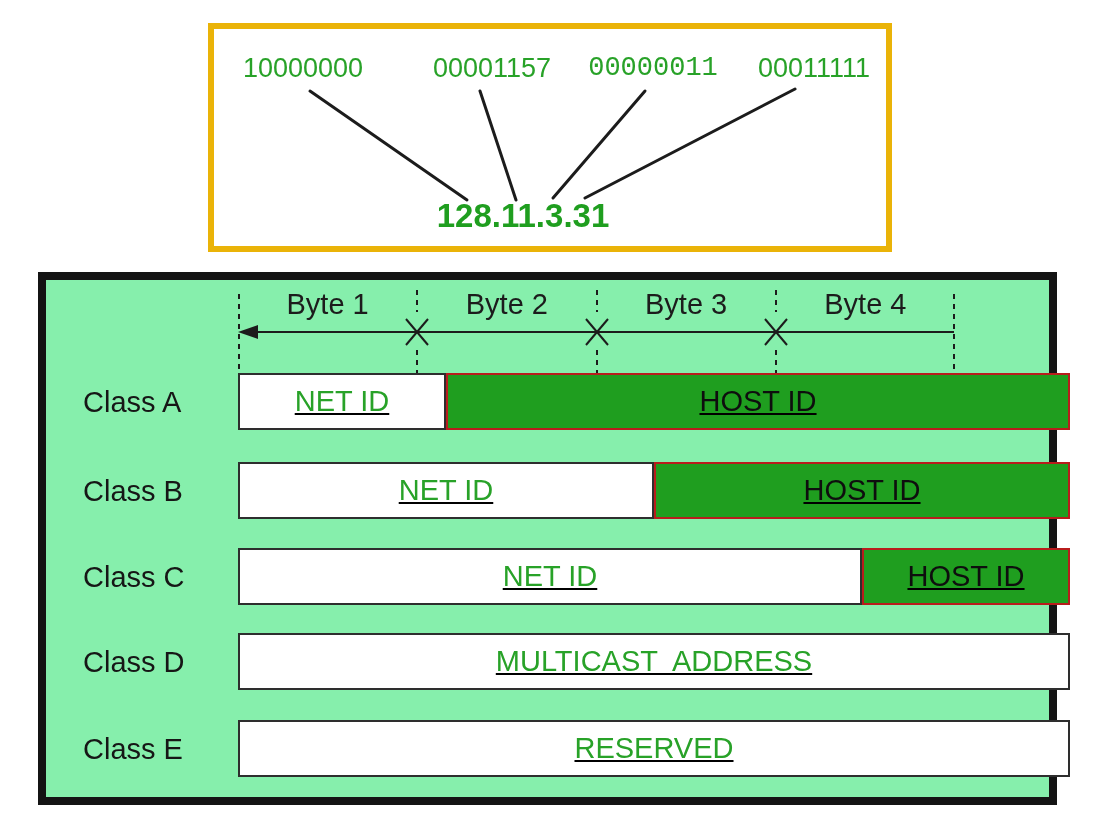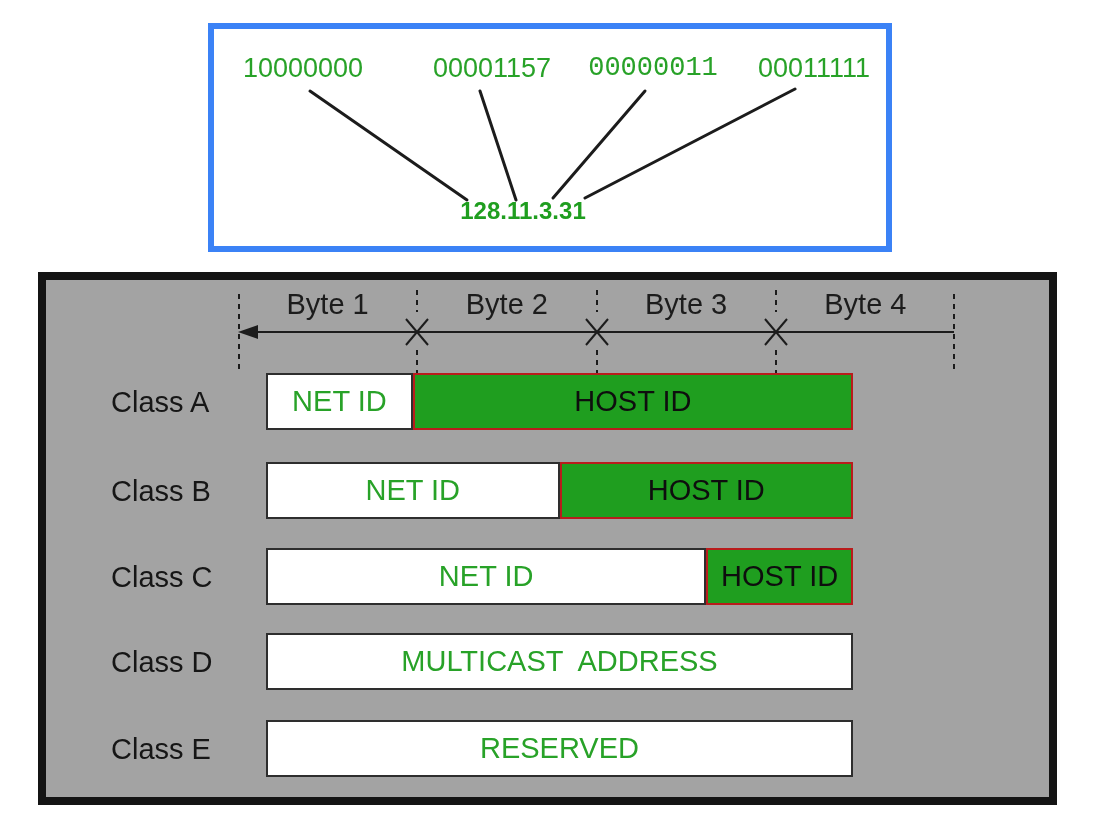--- a/index.html
+++ b/index.html
@@ -2,51 +2,51 @@
 <html><head>
 <meta charset="utf-8">
 <style>
   * { margin:0; padding:0; box-sizing:border-box; }
   html,body { width:1095px; height:813px; background:#ffffff;
               font-family:"Liberation Sans", sans-serif; overflow:hidden; }
   .stage { position:relative; width:1095px; height:813px; background:#fff; }
 
   
   .top-box { position:absolute; left:208px; top:23px; width:684px; height:229px;
-             border:6px solid #3b82f6; background:#fff; }
+             border:6px solid #eab308; background:#fff; }
   .binary { position:absolute; top:24px; transform:translateX(-50%);
             font-size:27px; color:#28a228; white-space:pre; }
   .binary.b0 { left:89px; }
   .binary.b1 { left:278px; }
   .binary.b2 { left:439px;font-family:Liberation Mono, monospace; }
   .binary.b3 { left:600px; }
   .connector-svg { position:absolute; left:0; top:0; width:672px; height:217px; }
   .connector-svg line { stroke:#1c1c1c; stroke-width:3; stroke-linecap:round; }
   .ip-text { position:absolute; left:309px; top:168px; transform:translateX(-50%);
-             font-size:24px; font-weight:bold; color:#1f9e1f; white-space:pre; }
+             font-size:33px; font-weight:bold; color:#1f9e1f; white-space:pre; }
 
   
   .bottom-box { position:absolute; left:38px; top:272px; width:1019px; height:533px;
-                border:8px solid #141414; background:#a3a3a3; }
+                border:8px solid #141414; background:#86efac; }
   .byte-labels { position:absolute; left:192px; top:8px; width:717px; display:flex; }
   .byte-labels span { flex:1; text-align:center; font-size:29px; color:#1c1c1c; }
   .scale-svg { position:absolute; left:0; top:0; width:1003px; height:93px; }
   .scale-svg .solid { stroke:#1c1c1c; stroke-width:2; fill:none; }
   .scale-svg .dash  { stroke:#1c1c1c; stroke-width:2; fill:none; stroke-dasharray:5 5; }
   .scale-svg .head  { fill:#1c1c1c; }
 
-  .class-row { position:absolute; left:0; width:100%; height:57px;margin-left:28px; }
+  .class-row { position:absolute; left:0; width:100%; height:57px; }
   .class-row.r0 { top:93px; }
   .class-row.r1 { top:182px; }
   .class-row.r2 { top:268px; }
   .class-row.r3 { top:353px; }
   .class-row.r4 { top:440px; }
   .row-label { position:absolute; left:37px; top:50%; transform:translateY(-50%);
                font-size:29px; color:#161616; white-space:pre; }
-  .bar { position:absolute; left:192px; top:0; width:587px; height:57px; display:flex; }
+  .bar { position:absolute; left:192px; top:0; width:832px; height:57px; display:flex;text-decoration:underline; }
   .seg { display:flex; align-items:center; justify-content:center;
          font-size:29px; white-space:pre; }
   .seg.white { background:#ffffff; border:2px solid #2e2e2e; color:#28a228; }
   .seg.green { background:#1f9e1f; border:2px solid #b91c1c; color:#0e0e0e; }
   .w25 { width:25%; } .w50 { width:50%; } .w75 { width:75%; } .w100 { width:100%; }
 </style>
 </head>
 <body>
 
 <div class="stage">

